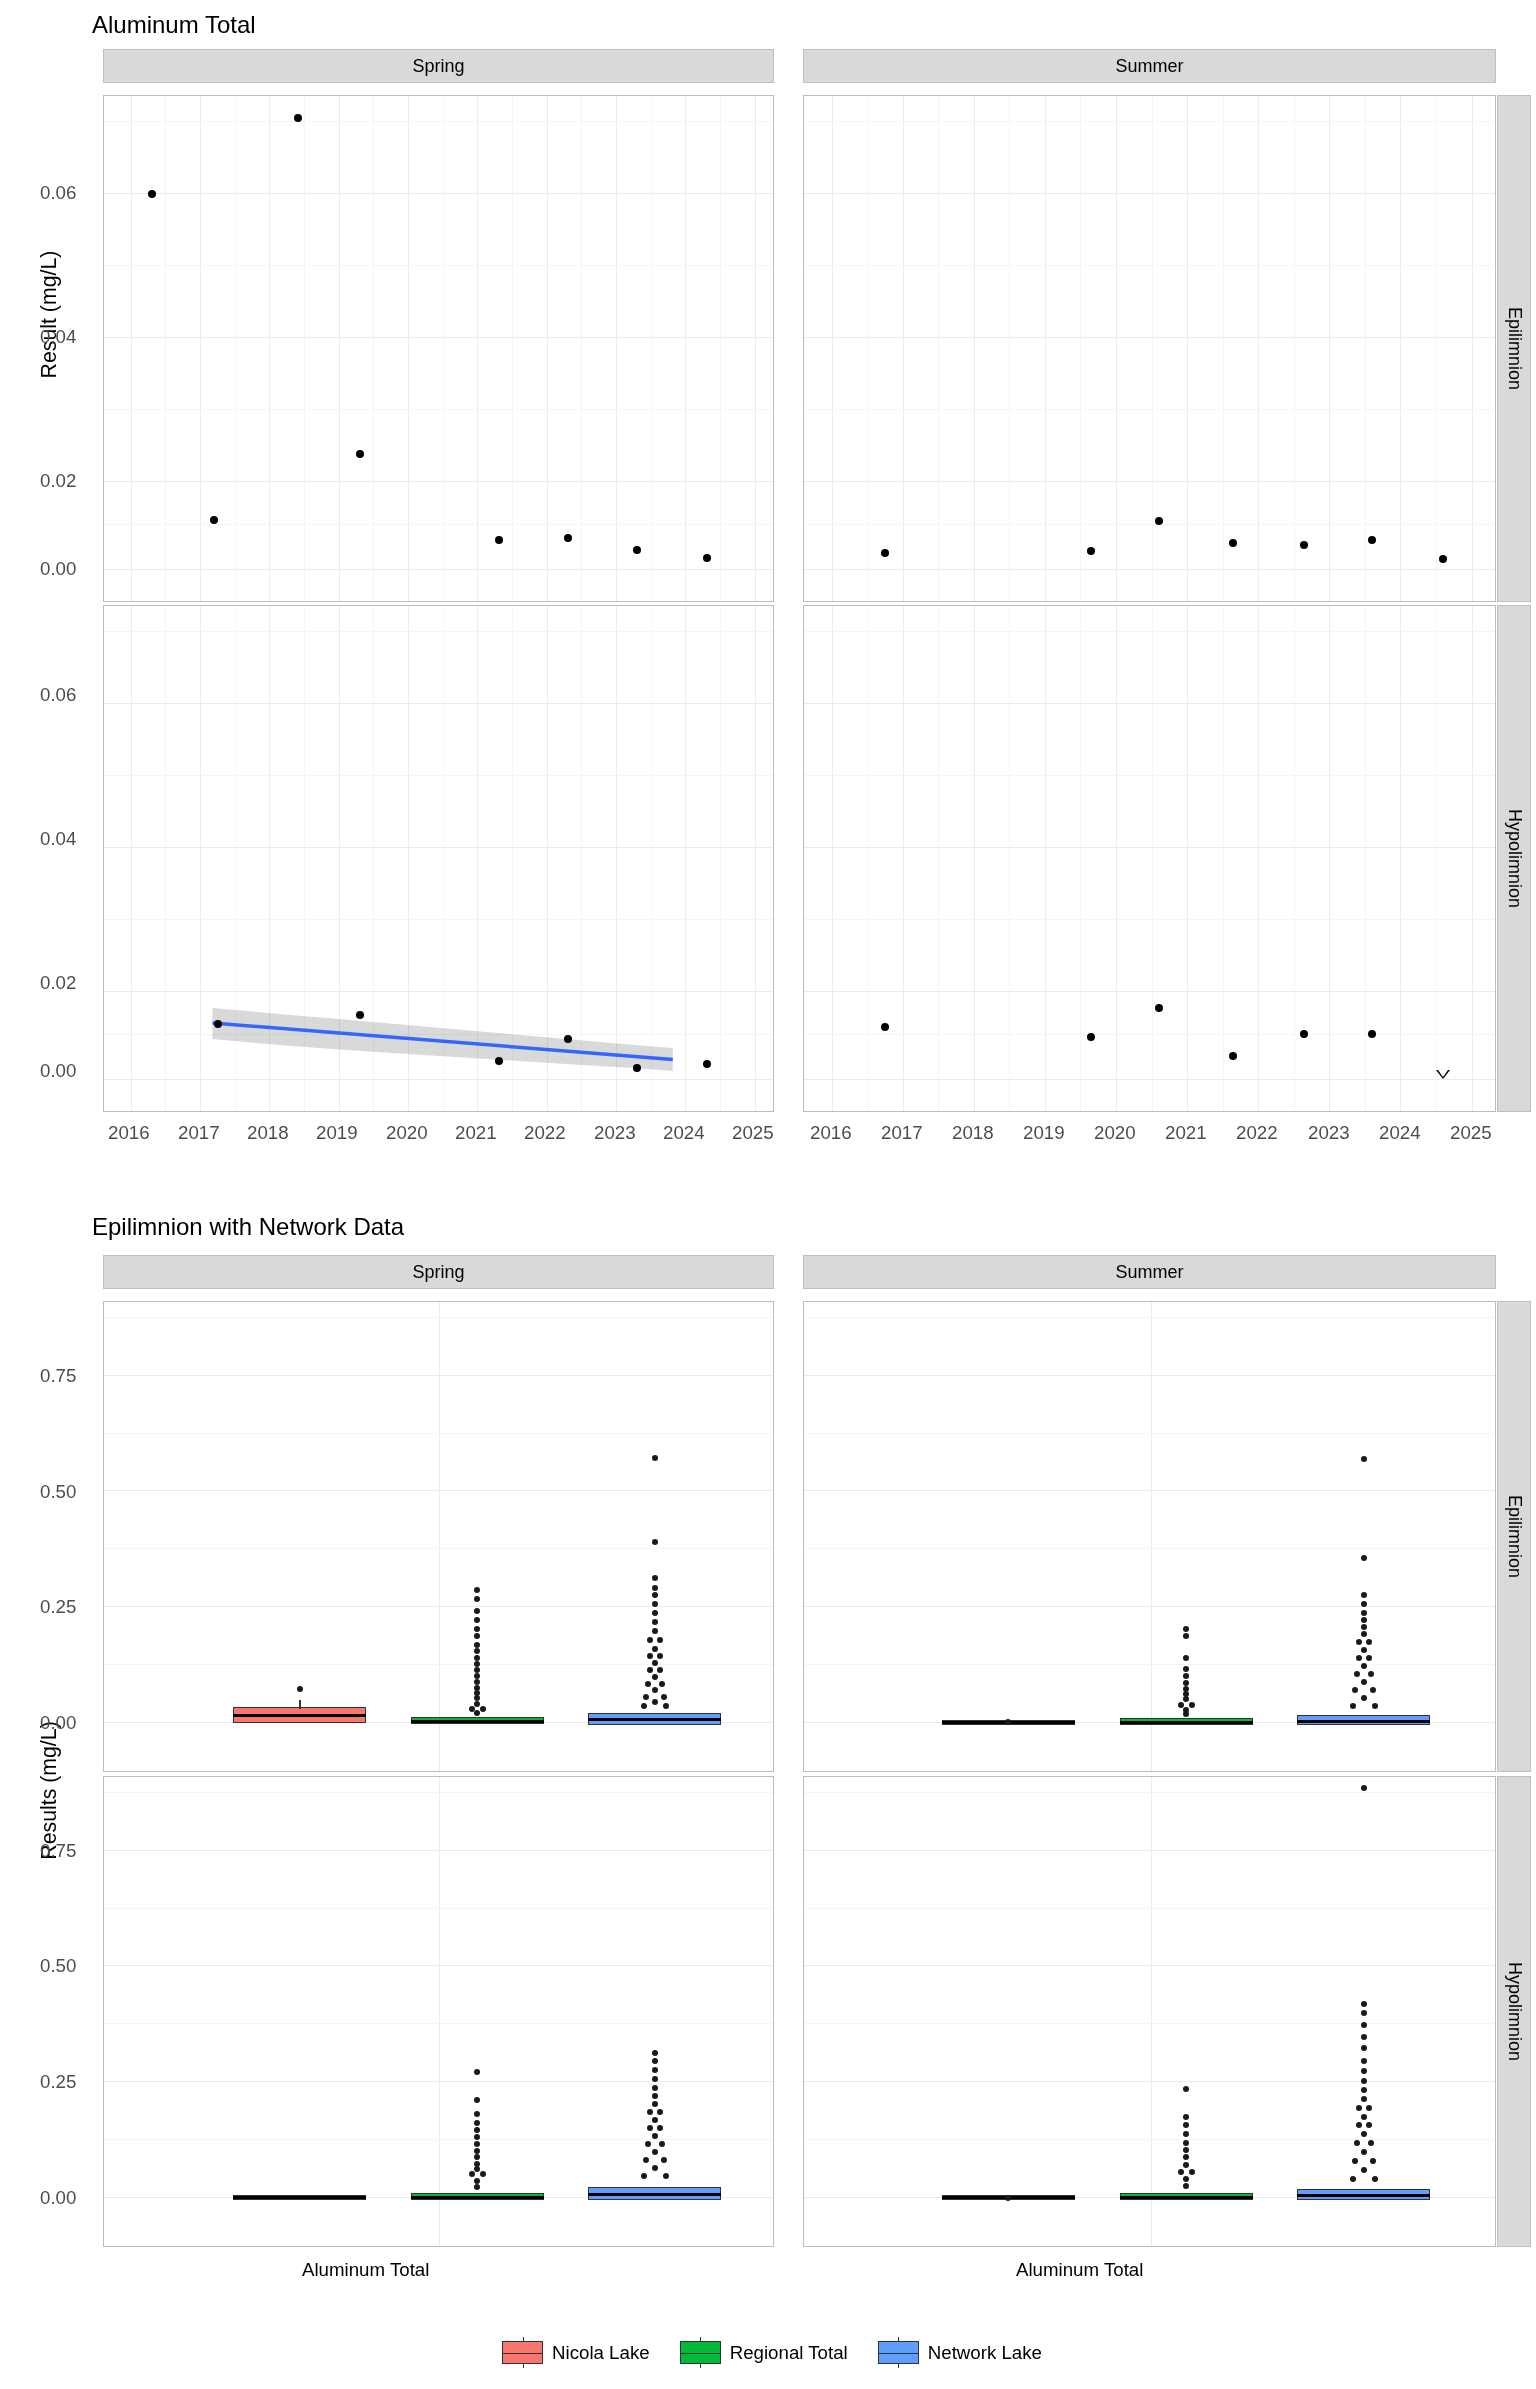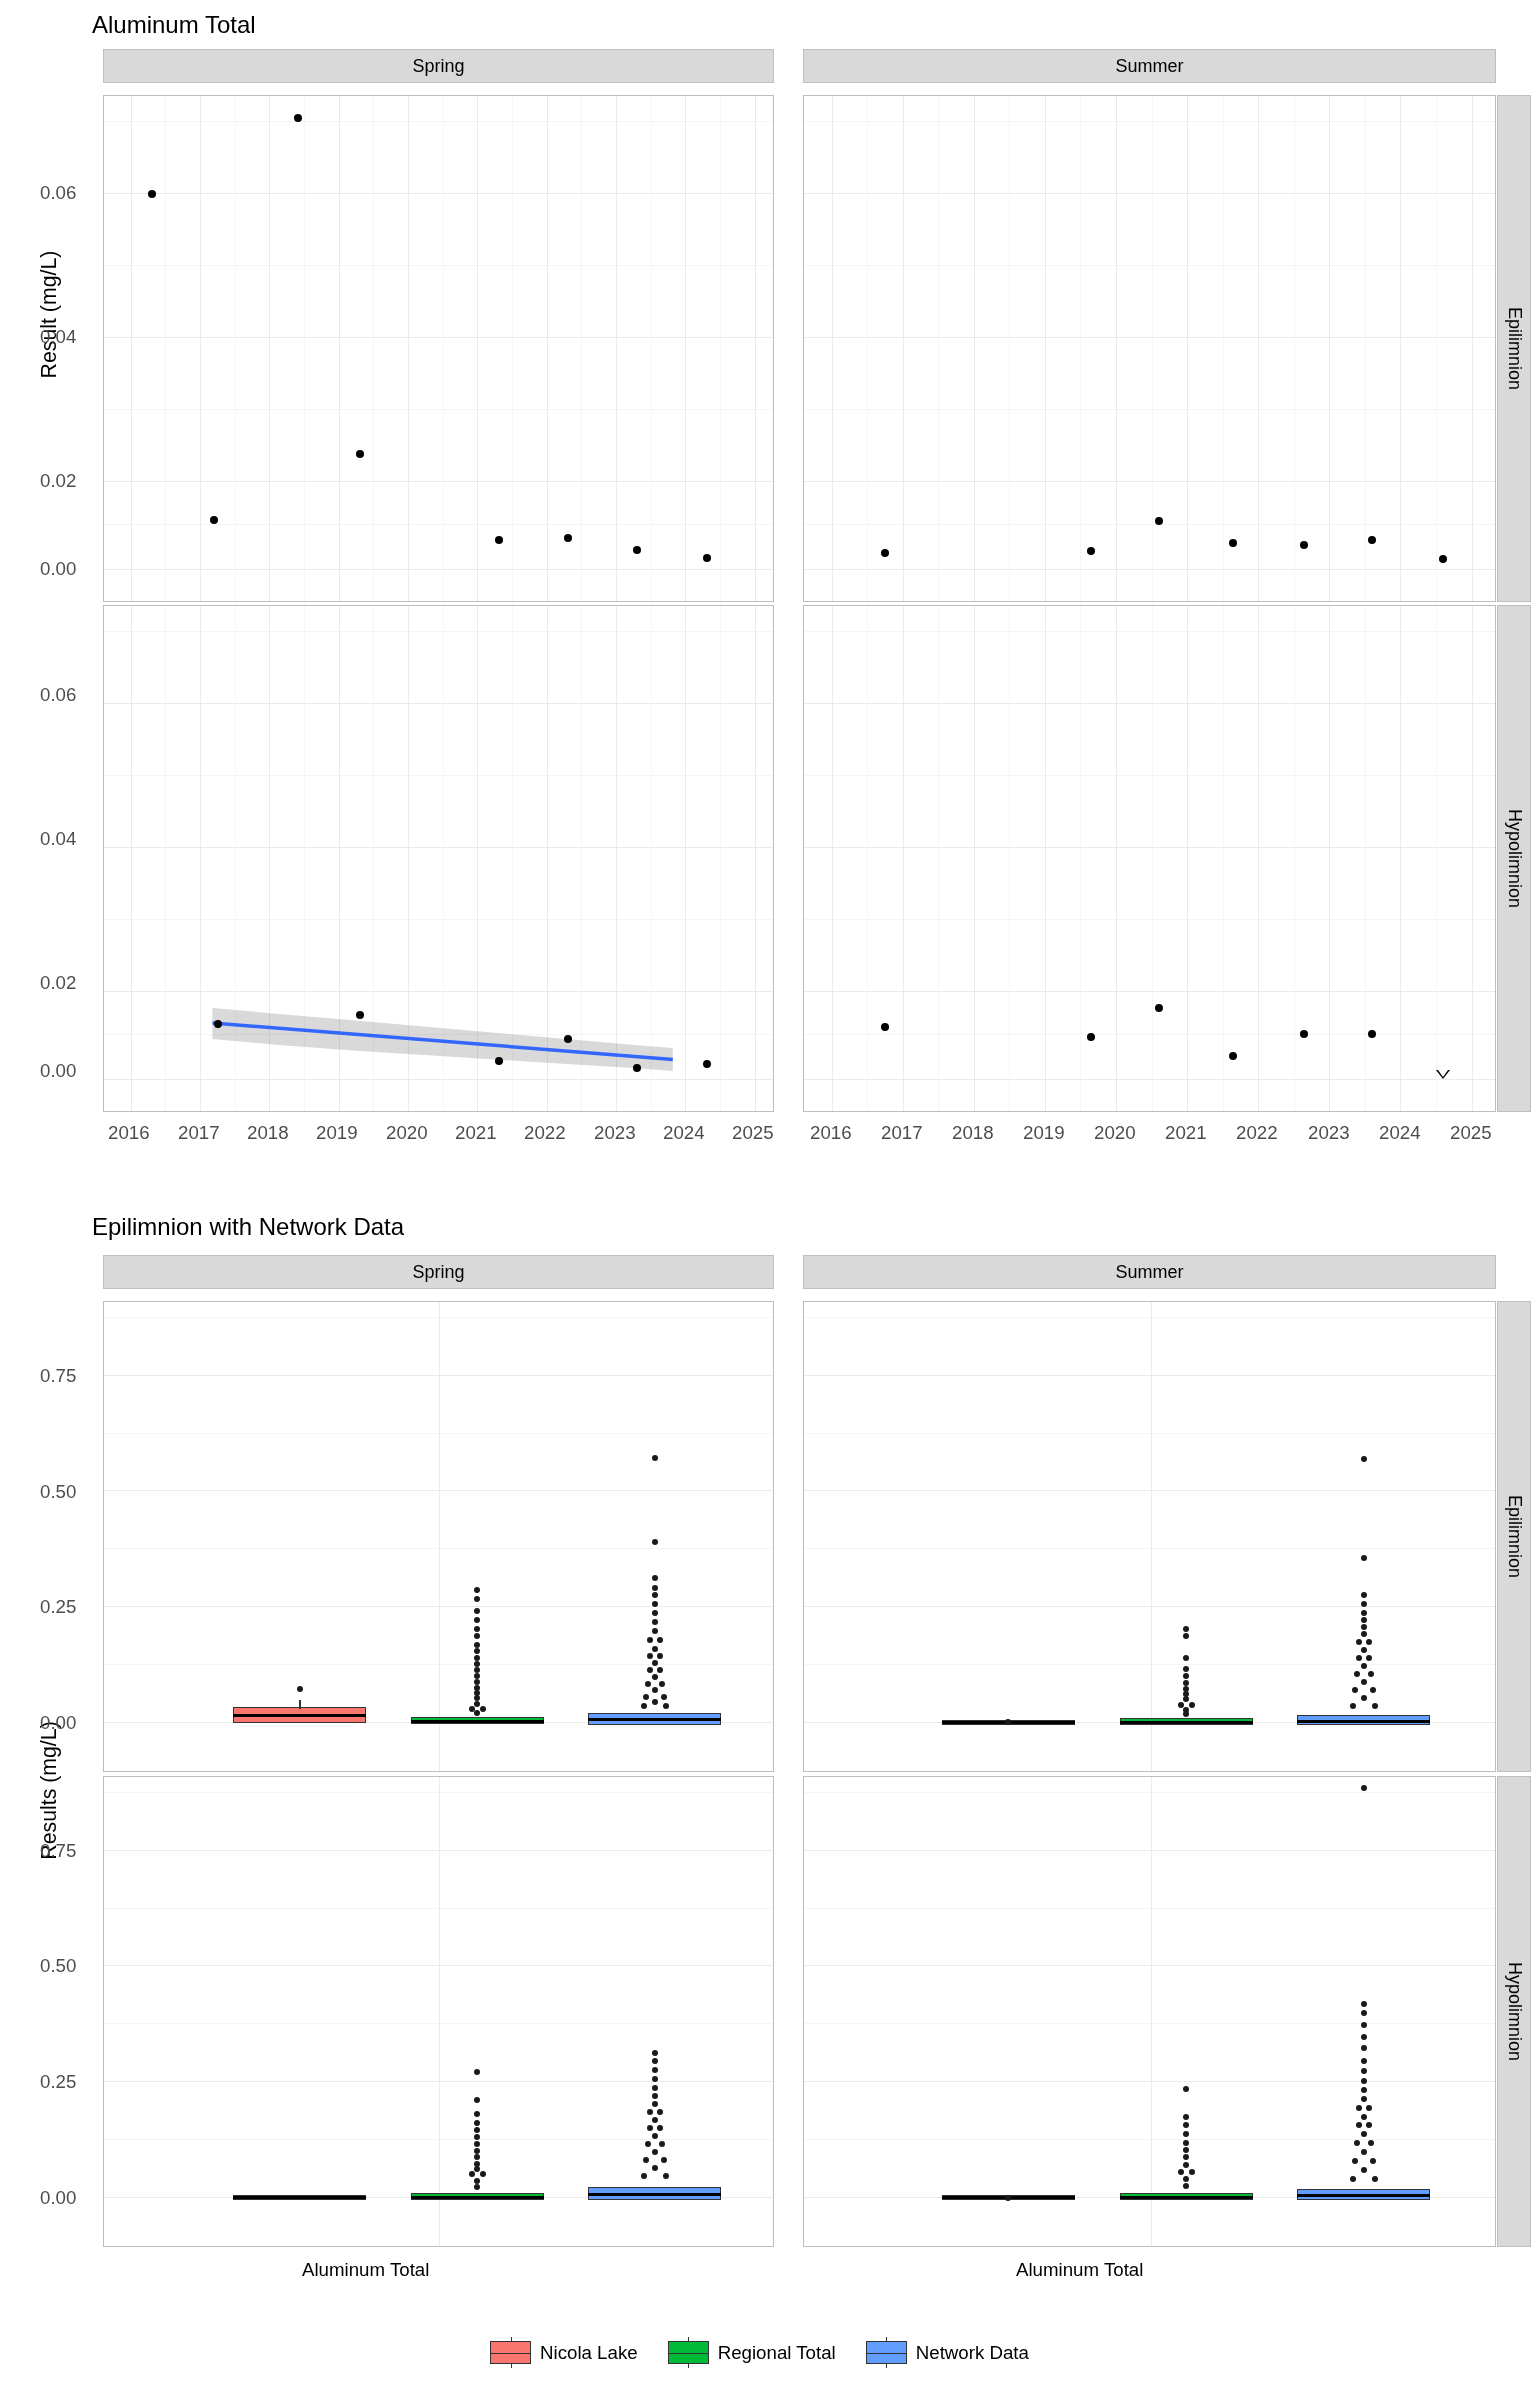--- a/index.html
+++ b/index.html
@@ -652,21 +652,21 @@
       <div class="pt-sm" style="left:551px; top:384px;"></div>
       <div class="pt-sm" style="left:569px; top:384px;"></div>
       <div class="pt-sm" style="left:560px; top:393px;"></div>
       <div class="pt-sm" style="left:549px; top:402px;"></div>
       <div class="pt-sm" style="left:571px; top:402px;"></div>
     </div>
 
     <div class="xlab-bottom" style="left:302px; top:1068px;">Aluminum Total</div>
     <div class="xlab-bottom" style="left:1016px; top:1068px;">Aluminum Total</div>
 
-    <div class="legend" style="left:490px; top:1150px;">
+    <div class="legend" style="left:502px; top:1150px;">
       <div class="legend-item">
         <span class="legend-key" style="background:#F8766D;">
           <span class="lk-line"></span>
           <span class="lk-stem" style="top:-5.3px; height:5.3px;"></span>
           <span class="lk-stem" style="bottom:-5.3px; height:5.3px;"></span>
         </span>
         <span>Nicola Lake</span>
       </div>
       <div class="legend-item">
         <span class="legend-key" style="background:#00BA38;">
@@ -675,19 +675,19 @@
           <span class="lk-stem" style="bottom:-5.3px; height:5.3px;"></span>
         </span>
         <span>Regional Total</span>
       </div>
       <div class="legend-item">
         <span class="legend-key" style="background:#619CFF;">
           <span class="lk-line"></span>
           <span class="lk-stem" style="top:-5.3px; height:5.3px;"></span>
           <span class="lk-stem" style="bottom:-5.3px; height:5.3px;"></span>
         </span>
-        <span>Network Data</span>
+        <span>Network Lake</span>
       </div>
     </div>
   </div>
 
 </div>
 
 
 </body></html>

